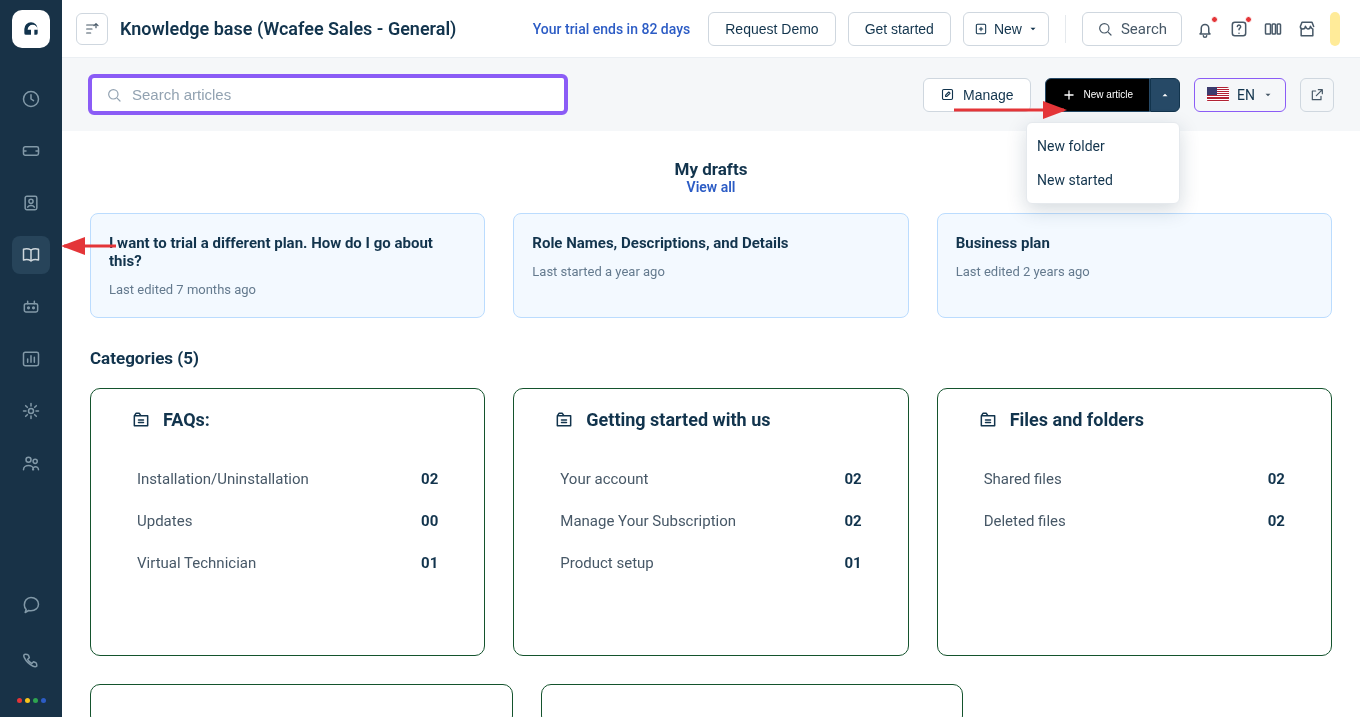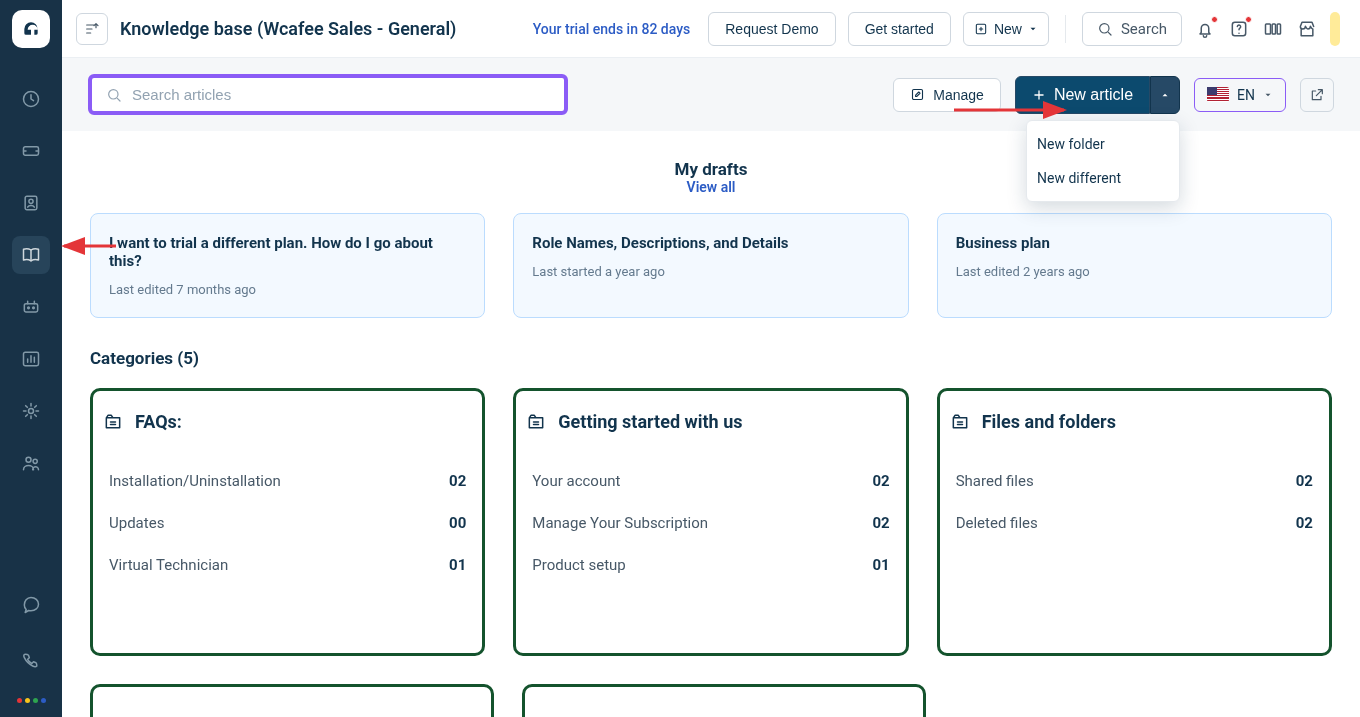--- a/index.html
+++ b/index.html
@@ -25,40 +25,40 @@
     .search-btn { display: flex; align-items: center; gap: 8px; border: 1px solid #cfd7df; border-radius: 6px; padding: 7px 14px; color: #475867; cursor: pointer; font-size: 15px;}
     .top-icon { width: 22px; height: 22px; display: flex; align-items: center; justify-content: center; cursor: pointer; color: #475867; position: relative;}
     .red-dot { position: absolute; top: -2px; right: -2px; width: 7px; height: 7px; background: #e43538; border-radius: 50%; border: 1px solid #fff;}
     .yellow-blob { width: 10px; height: 34px; background: #ffeb99; border-radius: 6px; }
 
     .toolbar { background: #f5f7f9; padding: 16px 26px; display: flex; align-items: center; gap: 14px; }
     .search-articles { display: flex; align-items: center; gap: 10px; background: #fff; border: 4px solid #8b5cf6; border-radius: 6px; padding: 8px 14px; width: 480px; }
     .search-articles input { border: none; outline: none; font-size: 15px; color: #12344d; flex: 1; background: transparent;}
     .search-articles input::placeholder { color: #92a2b1; }
     .btn-manage { display: flex; align-items: center; gap: 8px; }
-    .btn-primary { background: #0c4a6e; color: #fff; border: 1px solid #264966; border-radius: 6px 0 0 6px; padding: 9px 16px; font-size: 16px; font-weight: 500; display: flex; align-items: center; gap: 8px; cursor: pointer;}
+    .btn-primary { background: #000000; color: #fff; border: 1px solid #264966; border-radius: 6px 0 0 6px; padding: 9px 16px; font-size: 10px; font-weight: 500; display: flex; align-items: center; gap: 8px; cursor: pointer;}
     .btn-primary-caret { background: #264966; color: #fff; border: 1px solid #12344d; border-left: 1px solid #12344d; border-radius: 0 6px 6px 0; padding: 9px 9px; cursor: pointer; display: flex; align-items: center;}
     .btn-group { display: flex; position: relative; }
     .lang-btn { display: flex; align-items: center; gap: 8px; border: 1px solid #8b5cf6; border-radius: 6px; padding: 8px 12px; cursor: pointer; font-size: 14px; color: #12344d;}
     .ext-icon { border: 1px solid #cfd7df; border-radius: 6px; padding: 8px; cursor: pointer; display: flex; align-items: center; color: #475867;}
 
     .dropdown { position: absolute; top: 44px; right: 0; width: 154px; background: #fff; border-radius: 6px; box-shadow: 0 6px 20px rgba(18,52,77,0.18); border: 1px solid #e5e9ed; z-index: 10; padding: 6px 0;}
     .dropdown-item { padding: 9px 10px; font-size: 14px; color: #12344d; cursor: pointer; }
 
     .content { padding: 28px 28px 0 28px; overflow-y: auto; flex: 1; background: #fff;}
     .section-header { display: flex; align-items: center; justify-content: flex-end; margin-bottom: 18px; font-size: 17px; font-weight: 700; color: #12344d; flex-direction: column; }
     .view-all { color: #2c5cc5; font-size: 14px; font-weight: 600; cursor: pointer; }
     .draft-row { display: flex; gap: 28px; margin-bottom: 30px; }
     .draft-card { flex: 1; border: 1px solid #bbdcfe; background: #f3f9ff; border-radius: 8px; padding: 20px 18px; cursor: pointer;}
     .draft-title { font-size: 15px; font-weight: 700; color: #12344d; margin-bottom: 12px; }
     .draft-meta { font-size: 13px; color: #647a8e; }
 
     .cat-title { font-size: 17px; font-weight: 700; margin-bottom: 20px;}
     .cat-row { display: flex; gap: 28px; margin-bottom: 28px;}
-    .cat-card { flex: 1; border: 3px solid #14532d; border-radius: 10px; padding: 20px 10px; min-height: 268px;}
+    .cat-card { flex: 1; border: 1px solid #14532d; border-radius: 10px; padding: 20px 40px; min-height: 268px;}
     .cat-header { display: flex; align-items: center; gap: 12px; font-size: 18px; font-weight: 700; color: #12344d; margin-bottom: 28px;}
     .cat-item { display: flex; justify-content: space-between; padding: 12px 6px; font-size: 15px; color: #475867;}
     .cat-item .count { font-weight: 700; color: #12344d;}
 
     .arrow-red { position: absolute; pointer-events: none; z-index: 20;}
     .arrow-1 { left: 58px; top: 236px; }
     .arrow-2 { left: 950px; top: 100px; }
 
     .ic { width: 20px; height: 20px; stroke: currentColor; fill: none; stroke-width: 1.8; stroke-linecap: round; stroke-linejoin: round;}
     .flag { width: 22px; height: 15px; background: linear-gradient(to bottom, #b22234 7%, #fff 7% 14%, #b22234 14% 21%, #fff 21% 28%, #b22234 28% 35%, #fff 35% 42%, #b22234 42% 49%, #fff 49% 56%, #b22234 56% 63%, #fff 63% 70%, #b22234 70% 77%, #fff 77% 84%, #b22234 84% 91%, #fff 91%); position: relative; border-radius: 2px;}
@@ -227,21 +227,21 @@
           </svg>
         <span>New article</span>
       </button>
       <button class="btn-primary-caret">
         <svg viewBox="0 0 24 24" style="width:10px;height:10px;fill:#fff">
             <path d="M6 15l6-6 6 6z"></path>
           </svg>
       </button>
       <div class="dropdown">
         <div class="dropdown-item">New folder</div>
-        <div class="dropdown-item">New different</div>
+        <div class="dropdown-item">New started</div>
       </div>
     </div>
     <div class="lang-btn">
       <div class="flag"></div>
       <span>EN</span>
       <svg viewBox="0 0 24 24" style="width:10px;height:10px;fill:#475867">
           <path d="M6 9l6 6 6-6z"></path>
         </svg>
     </div>
     <div class="ext-icon">

